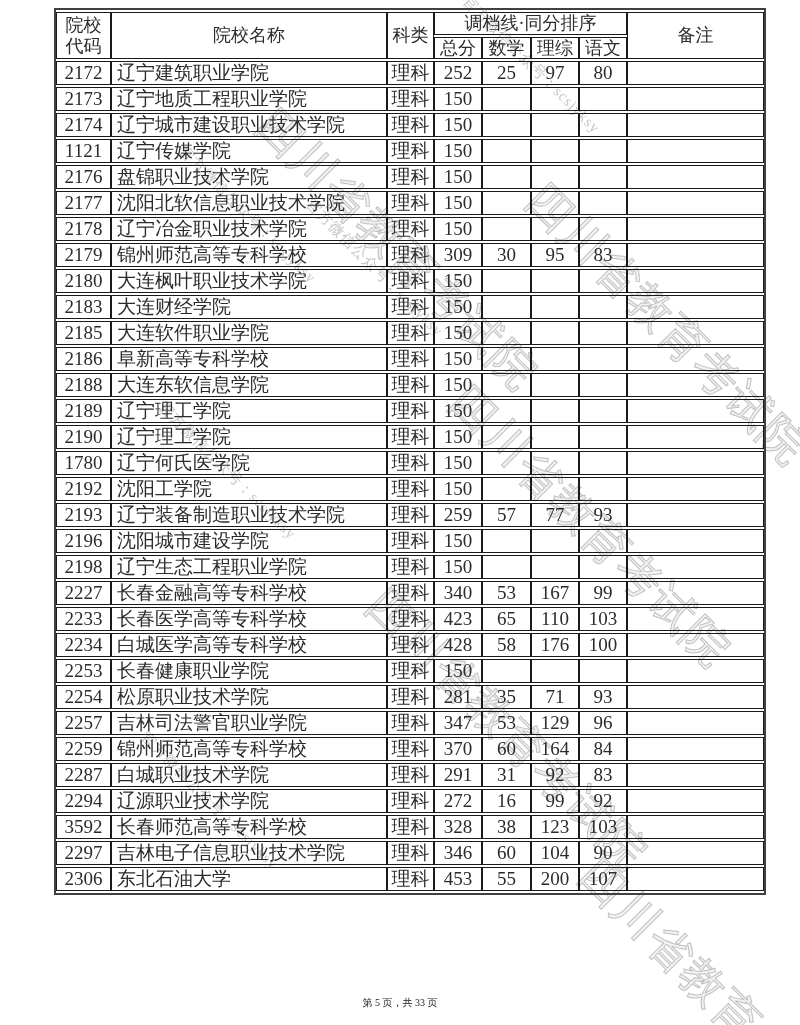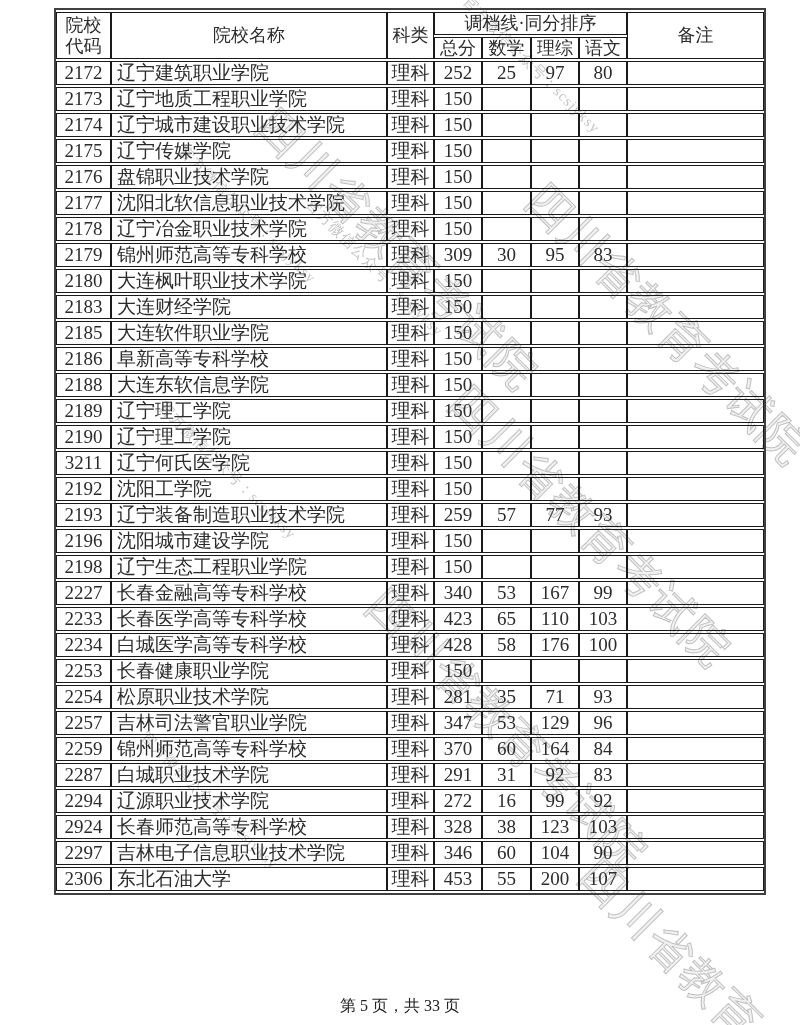--- a/index.html
+++ b/index.html
@@ -39,21 +39,21 @@
     text-align:center;vertical-align:middle;
     font-size:19px;line-height:1.15;
     overflow:hidden;white-space:nowrap;
   }
   .score th{height:22px;font-size:18px;}
   .score td{height:24px;}
   .score td.name-cell{text-align:left;padding-left:5px;}
   
   .footer{
     position:absolute;left:0;top:996px;width:800px;z-index:1;
-    text-align:center;font-size:16px;color:#222;
+    text-align:center;font-size:10px;color:#222;
   }
 </style>
 </head>
 <body>
 
 <div class="page">
 
   <div class="wm-layer">
     <span class="wm-big" style="left:285px;top:95px;">四川省教育考试院</span>
     <span class="wm-big" style="left:555px;top:170px;">四川省教育考试院</span>
@@ -118,21 +118,21 @@
           <td>2174</td>
           <td class="name-cell">辽宁城市建设职业技术学院</td>
           <td>理科</td>
           <td>150</td>
           <td></td>
           <td></td>
           <td></td>
           <td></td>
         </tr>
         <tr>
-          <td>2175</td>
+          <td>1121</td>
           <td class="name-cell">辽宁传媒学院</td>
           <td>理科</td>
           <td>150</td>
           <td></td>
           <td></td>
           <td></td>
           <td></td>
         </tr>
         <tr>
           <td>2176</td>
@@ -238,21 +238,21 @@
           <td>2190</td>
           <td class="name-cell">辽宁理工学院</td>
           <td>理科</td>
           <td>150</td>
           <td></td>
           <td></td>
           <td></td>
           <td></td>
         </tr>
         <tr>
-          <td>3211</td>
+          <td>1780</td>
           <td class="name-cell">辽宁何氏医学院</td>
           <td>理科</td>
           <td>150</td>
           <td></td>
           <td></td>
           <td></td>
           <td></td>
         </tr>
         <tr>
           <td>2192</td>
@@ -378,21 +378,21 @@
           <td>2294</td>
           <td class="name-cell">辽源职业技术学院</td>
           <td>理科</td>
           <td>272</td>
           <td>16</td>
           <td>99</td>
           <td>92</td>
           <td></td>
         </tr>
         <tr>
-          <td>2924</td>
+          <td>3592</td>
           <td class="name-cell">长春师范高等专科学校</td>
           <td>理科</td>
           <td>328</td>
           <td>38</td>
           <td>123</td>
           <td>103</td>
           <td></td>
         </tr>
         <tr>
           <td>2297</td>

